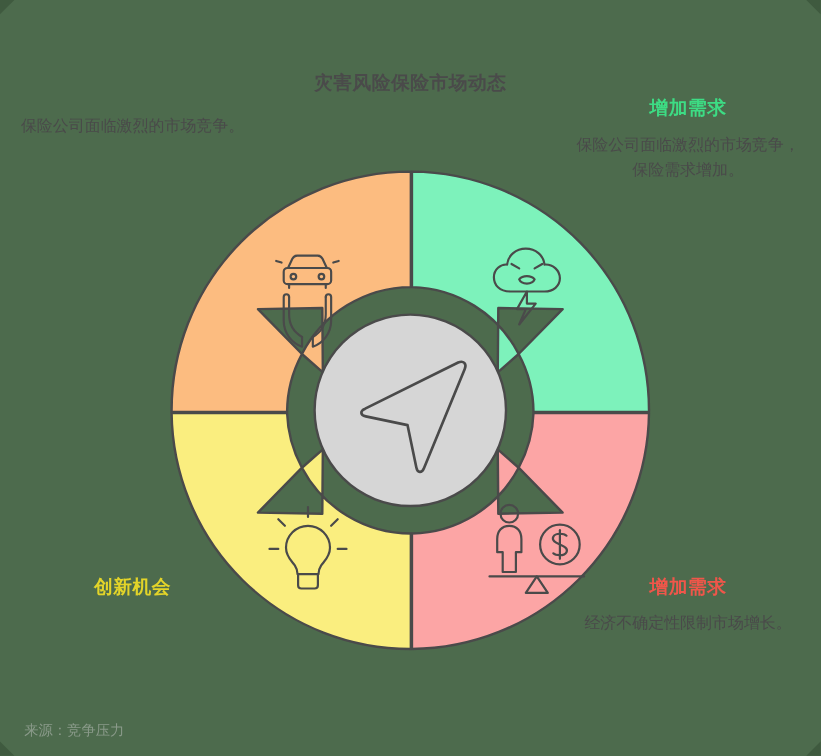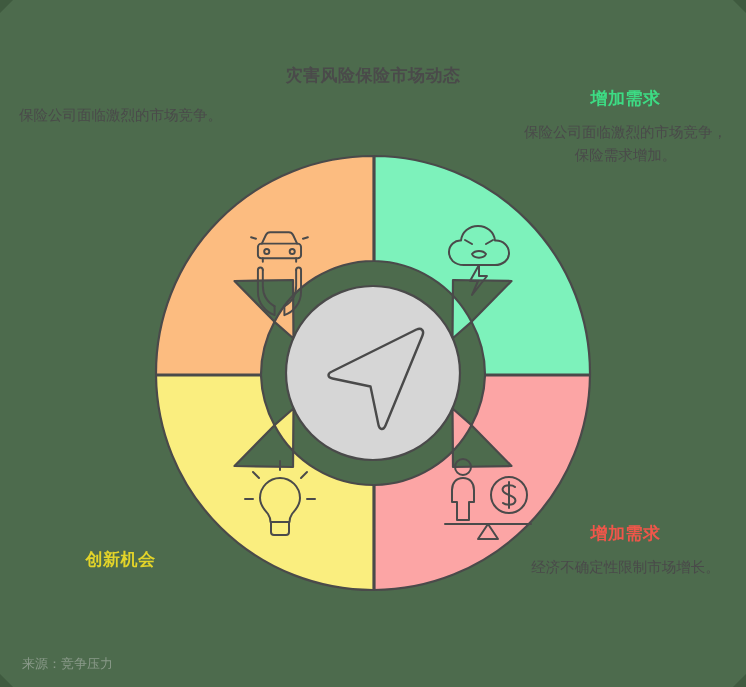--- a/index.html
+++ b/index.html
@@ -44,21 +44,21 @@
     letter-spacing: 0.5px;
   }
   .quad-body {
     font-size: 14.5px;
     line-height: 1.55;
     color: #4a4a4a;
   }
 
   #quad-tl { left: 18px;  top: 104px; }
   #quad-tr { left: 523px; top: 88px; }
-  #quad-bl { left: 18px;  top: 549px; }
+  #quad-bl { left: 18px;  top: 523px; }
   #quad-br { left: 523px; top: 523px; }
 
   
   .wheel {
     position: absolute;
     left: 153px;
     top: 153px;
     width: 440px;
     height: 440px;
   }

